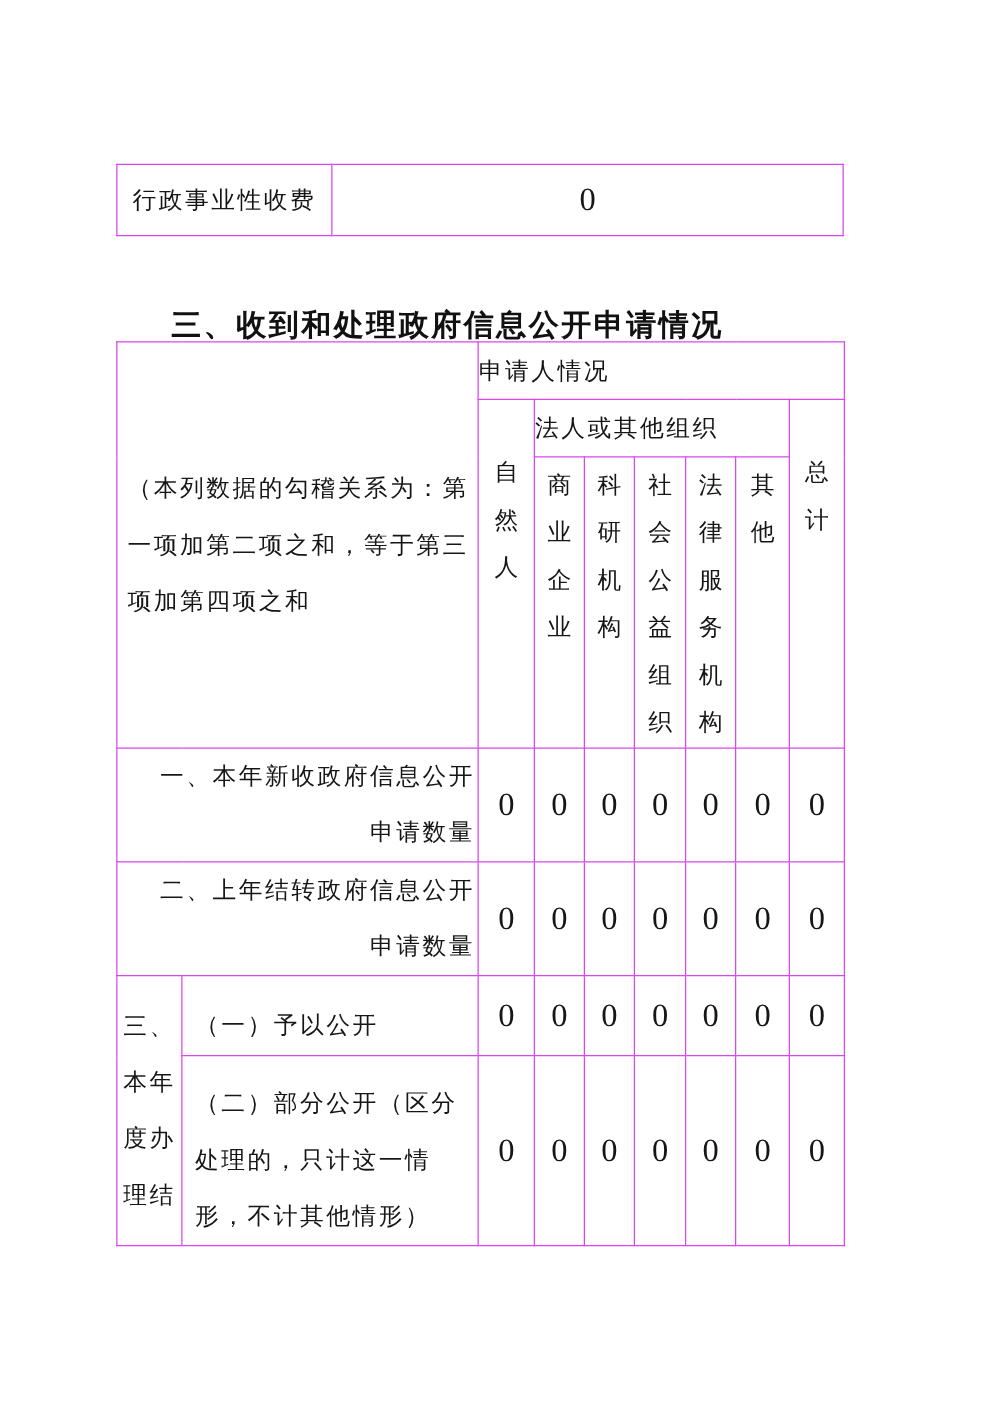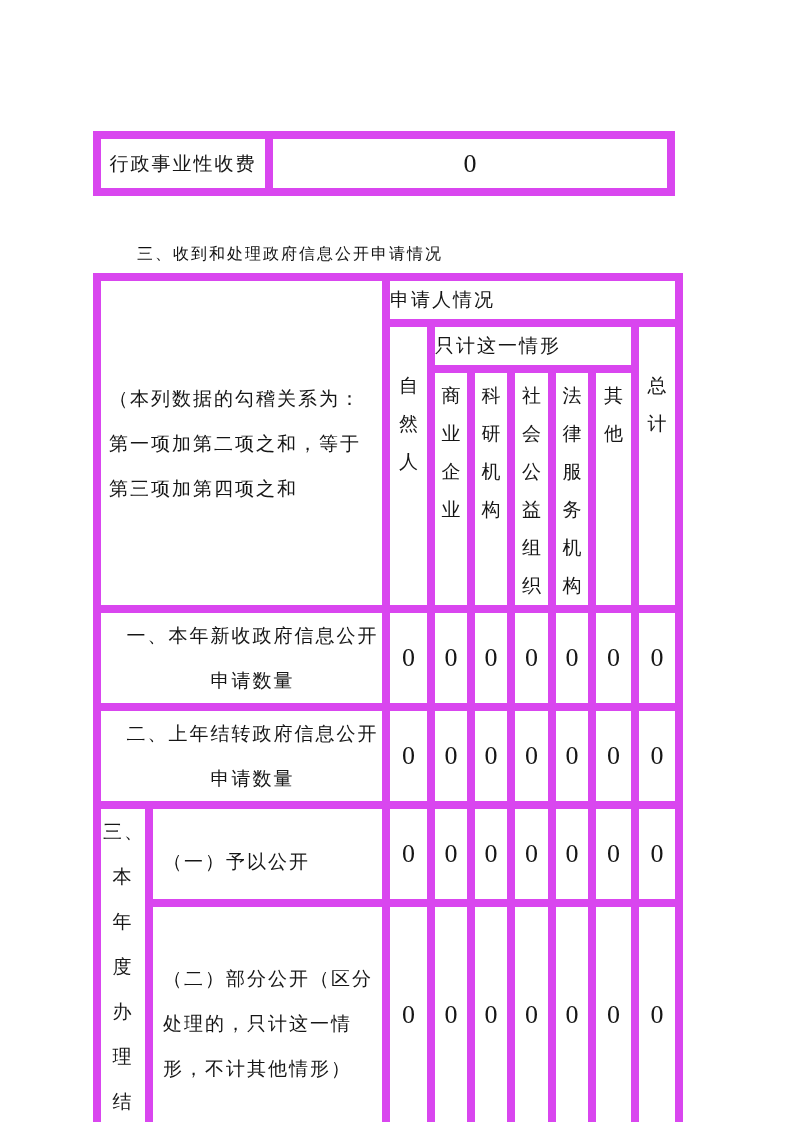--- a/index.html
+++ b/index.html
@@ -14,21 +14,21 @@
     position: relative;
     width: 793px; height: 1122px;
     background: #ffffff;
     overflow: hidden;
   }
   table {
     border-collapse: collapse;
     table-layout: fixed;
   }
   td {
-    border: 8px solid #d946ef;
+    border: 1px solid #d946ef;
     padding: 0;
     font-size: 19px;
     letter-spacing: 2px;
     vertical-align: middle;
     overflow: hidden;
   }
 
   
   .fee-table {
     position: absolute;
@@ -37,22 +37,22 @@
   }
   .fee-table tr { height: 57px; }
   .fee-label { text-align: center; }
   .fee-value { text-align: center; font-size: 26px; letter-spacing: 0; }
 
   
   .heading {
     position: absolute;
     left: 137px; top: 244px;
     font-family: "Liberation Sans", "DejaVu Sans", sans-serif;
-    font-weight: 400;
-    font-size: 16px;
+    font-weight: 700;
+    font-size: 24px;
     letter-spacing: 2px;
     color: #111111;
     white-space: nowrap;
   }
 
   
   .main-table {
     position: absolute;
     left: 93px; top: 273px;
     width: 582px;
@@ -75,21 +75,21 @@
   .vhead {
     text-align: center;
     vertical-align: top;
     padding-top: 4px;
     line-height: 38px;
     letter-spacing: 0;
     white-space: pre-line;
   }
   .vhead.merged { padding-top: 40px; }
   .row-label {
-    text-align: center;
+    text-align: right;
     padding: 0 2px 0 24px;
     line-height: 45px;
   }
   .sub-label {
     text-align: left;
     padding: 16px 2px 0 10px;
     line-height: 45px;
   }
   .group-label {
     text-align: center;
@@ -135,21 +135,21 @@
     </colgroup>
     <tbody>
       <tr class="hA">
         <td class="note" colspan="2" rowspan="3">（本列数据的勾稽关系为：第一项加第二项之和，等于第三项加第四项之和</td>
         <td class="chead" colspan="7">申请人情况</td>
       </tr>
       <tr class="hB">
         <td class="vhead merged" rowspan="2">自
 然
 人</td>
-        <td class="chead" colspan="5">只计这一情形</td>
+        <td class="chead" colspan="5">法人或其他组织</td>
         <td class="vhead merged" rowspan="2">总
 计</td>
       </tr>
       <tr class="hC">
         <td class="vhead">商
 业
 企
 业</td>
         <td class="vhead">科
 研

